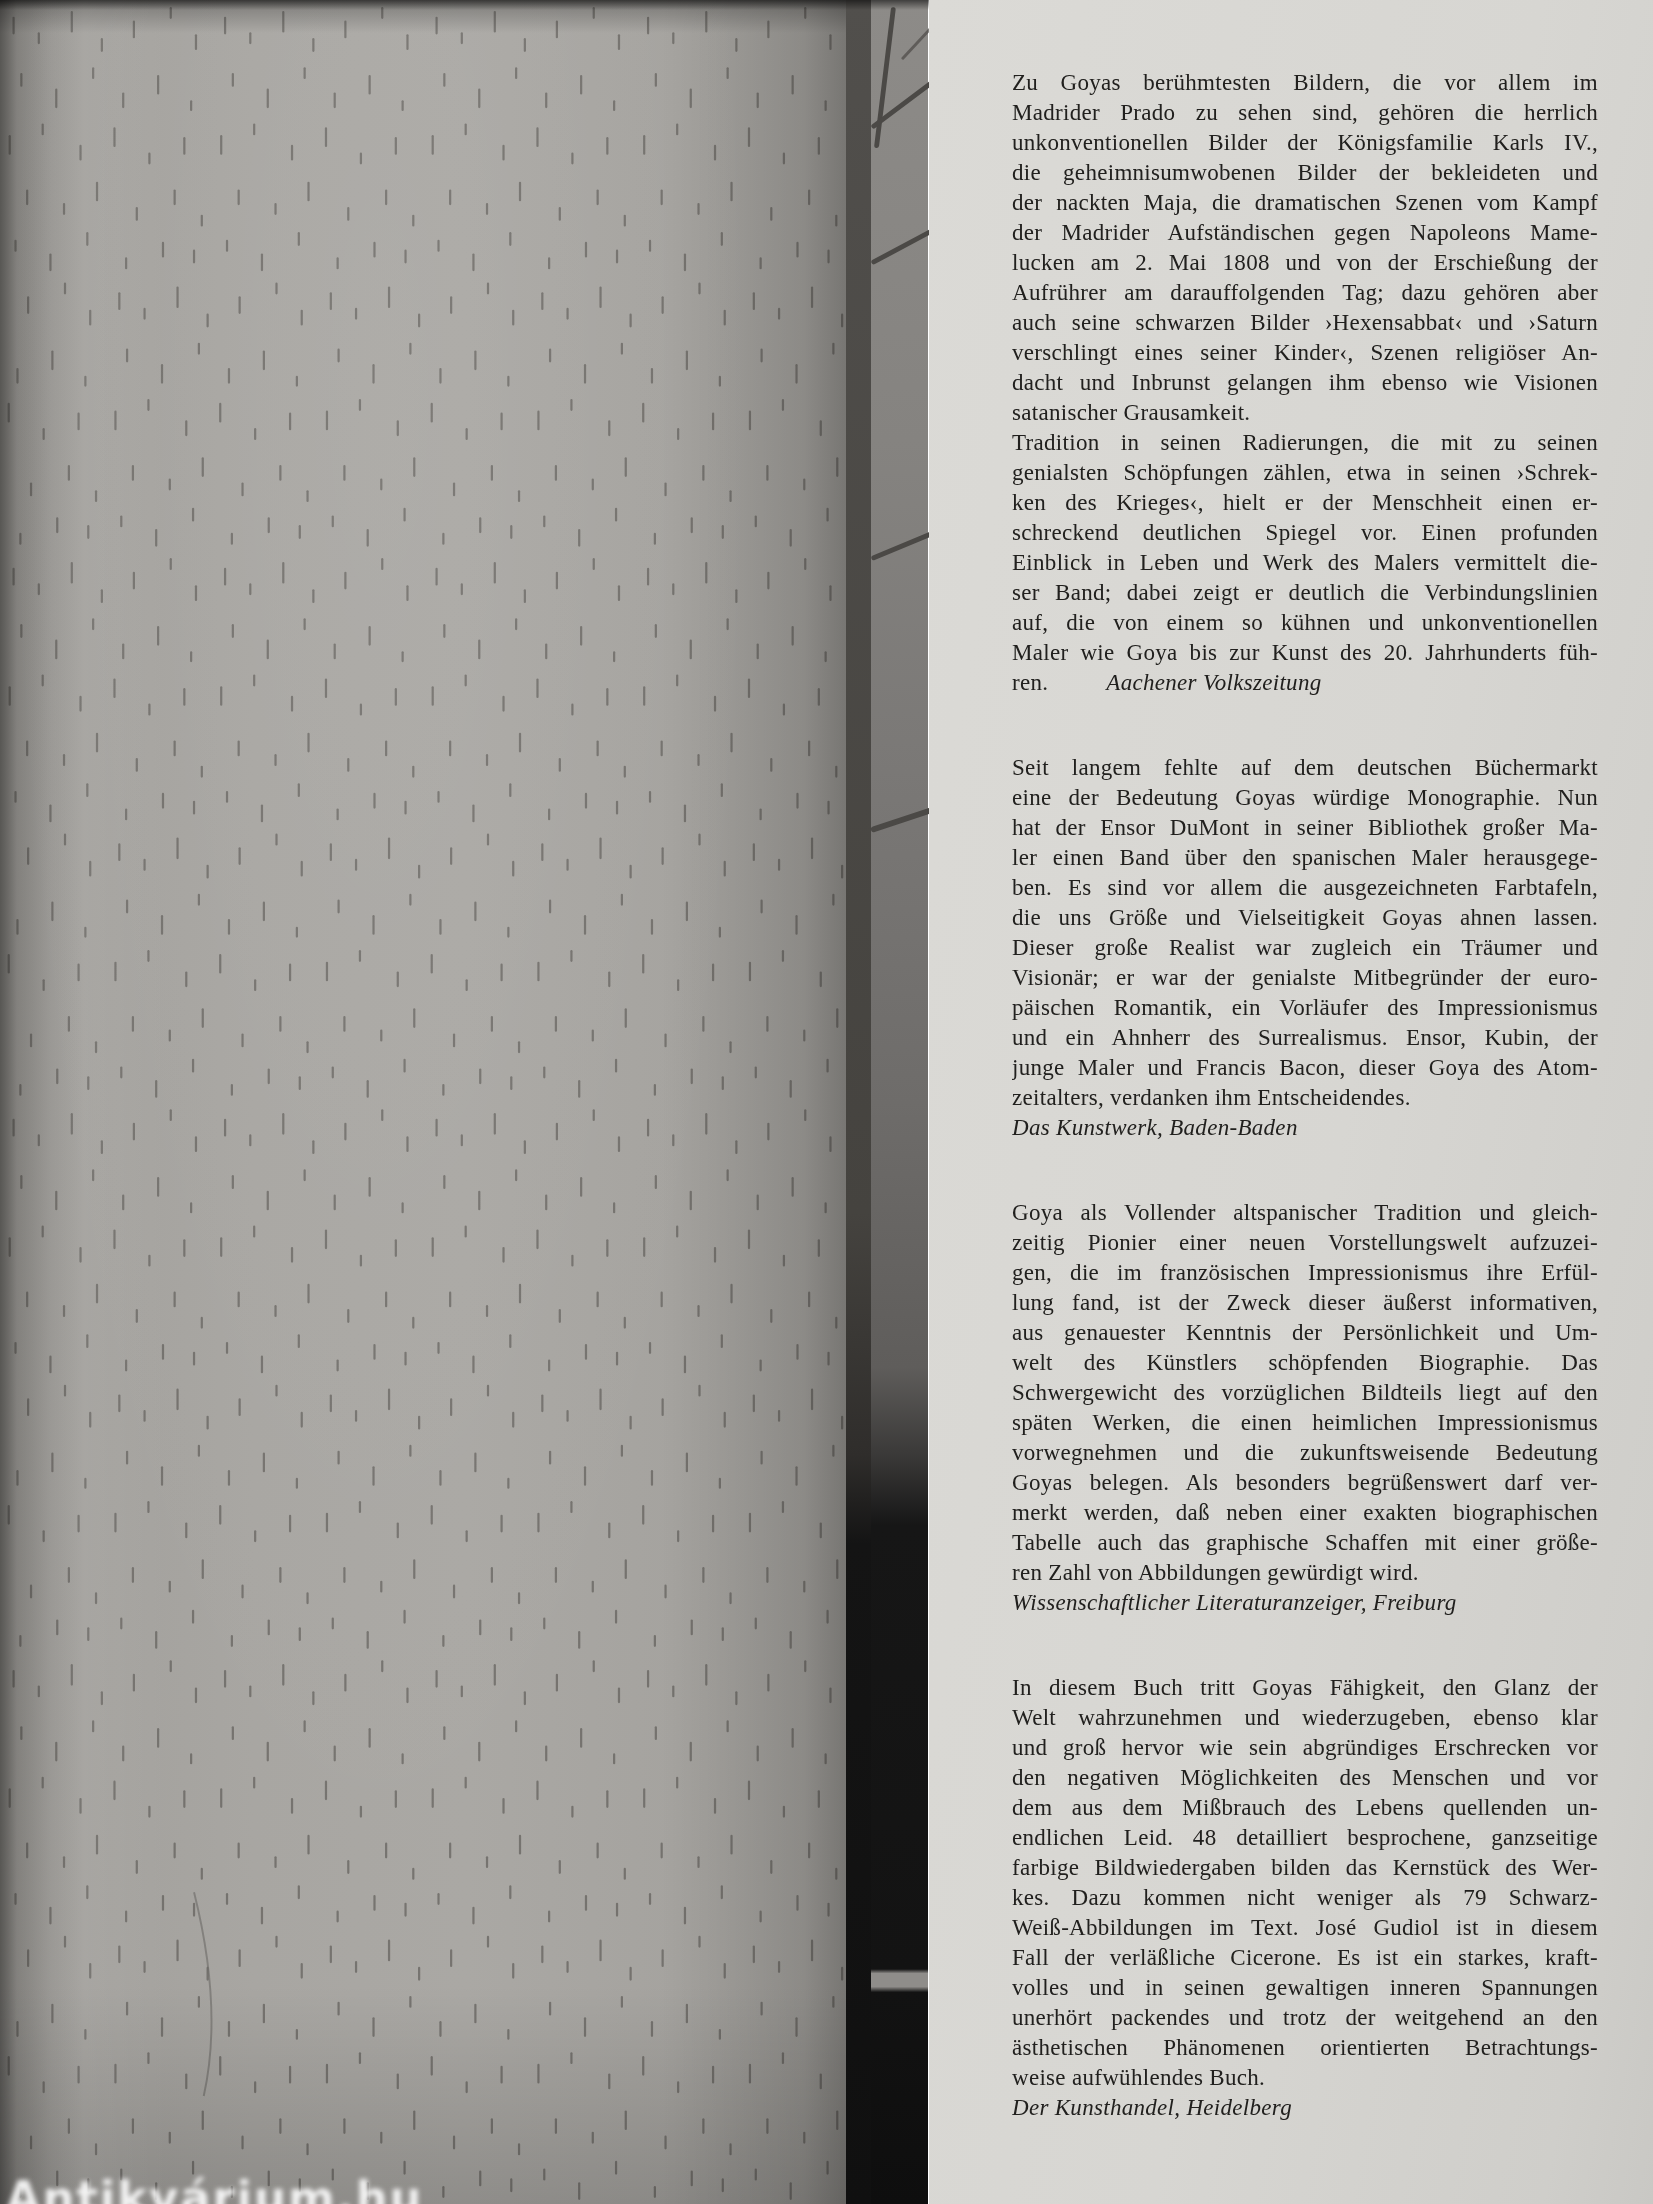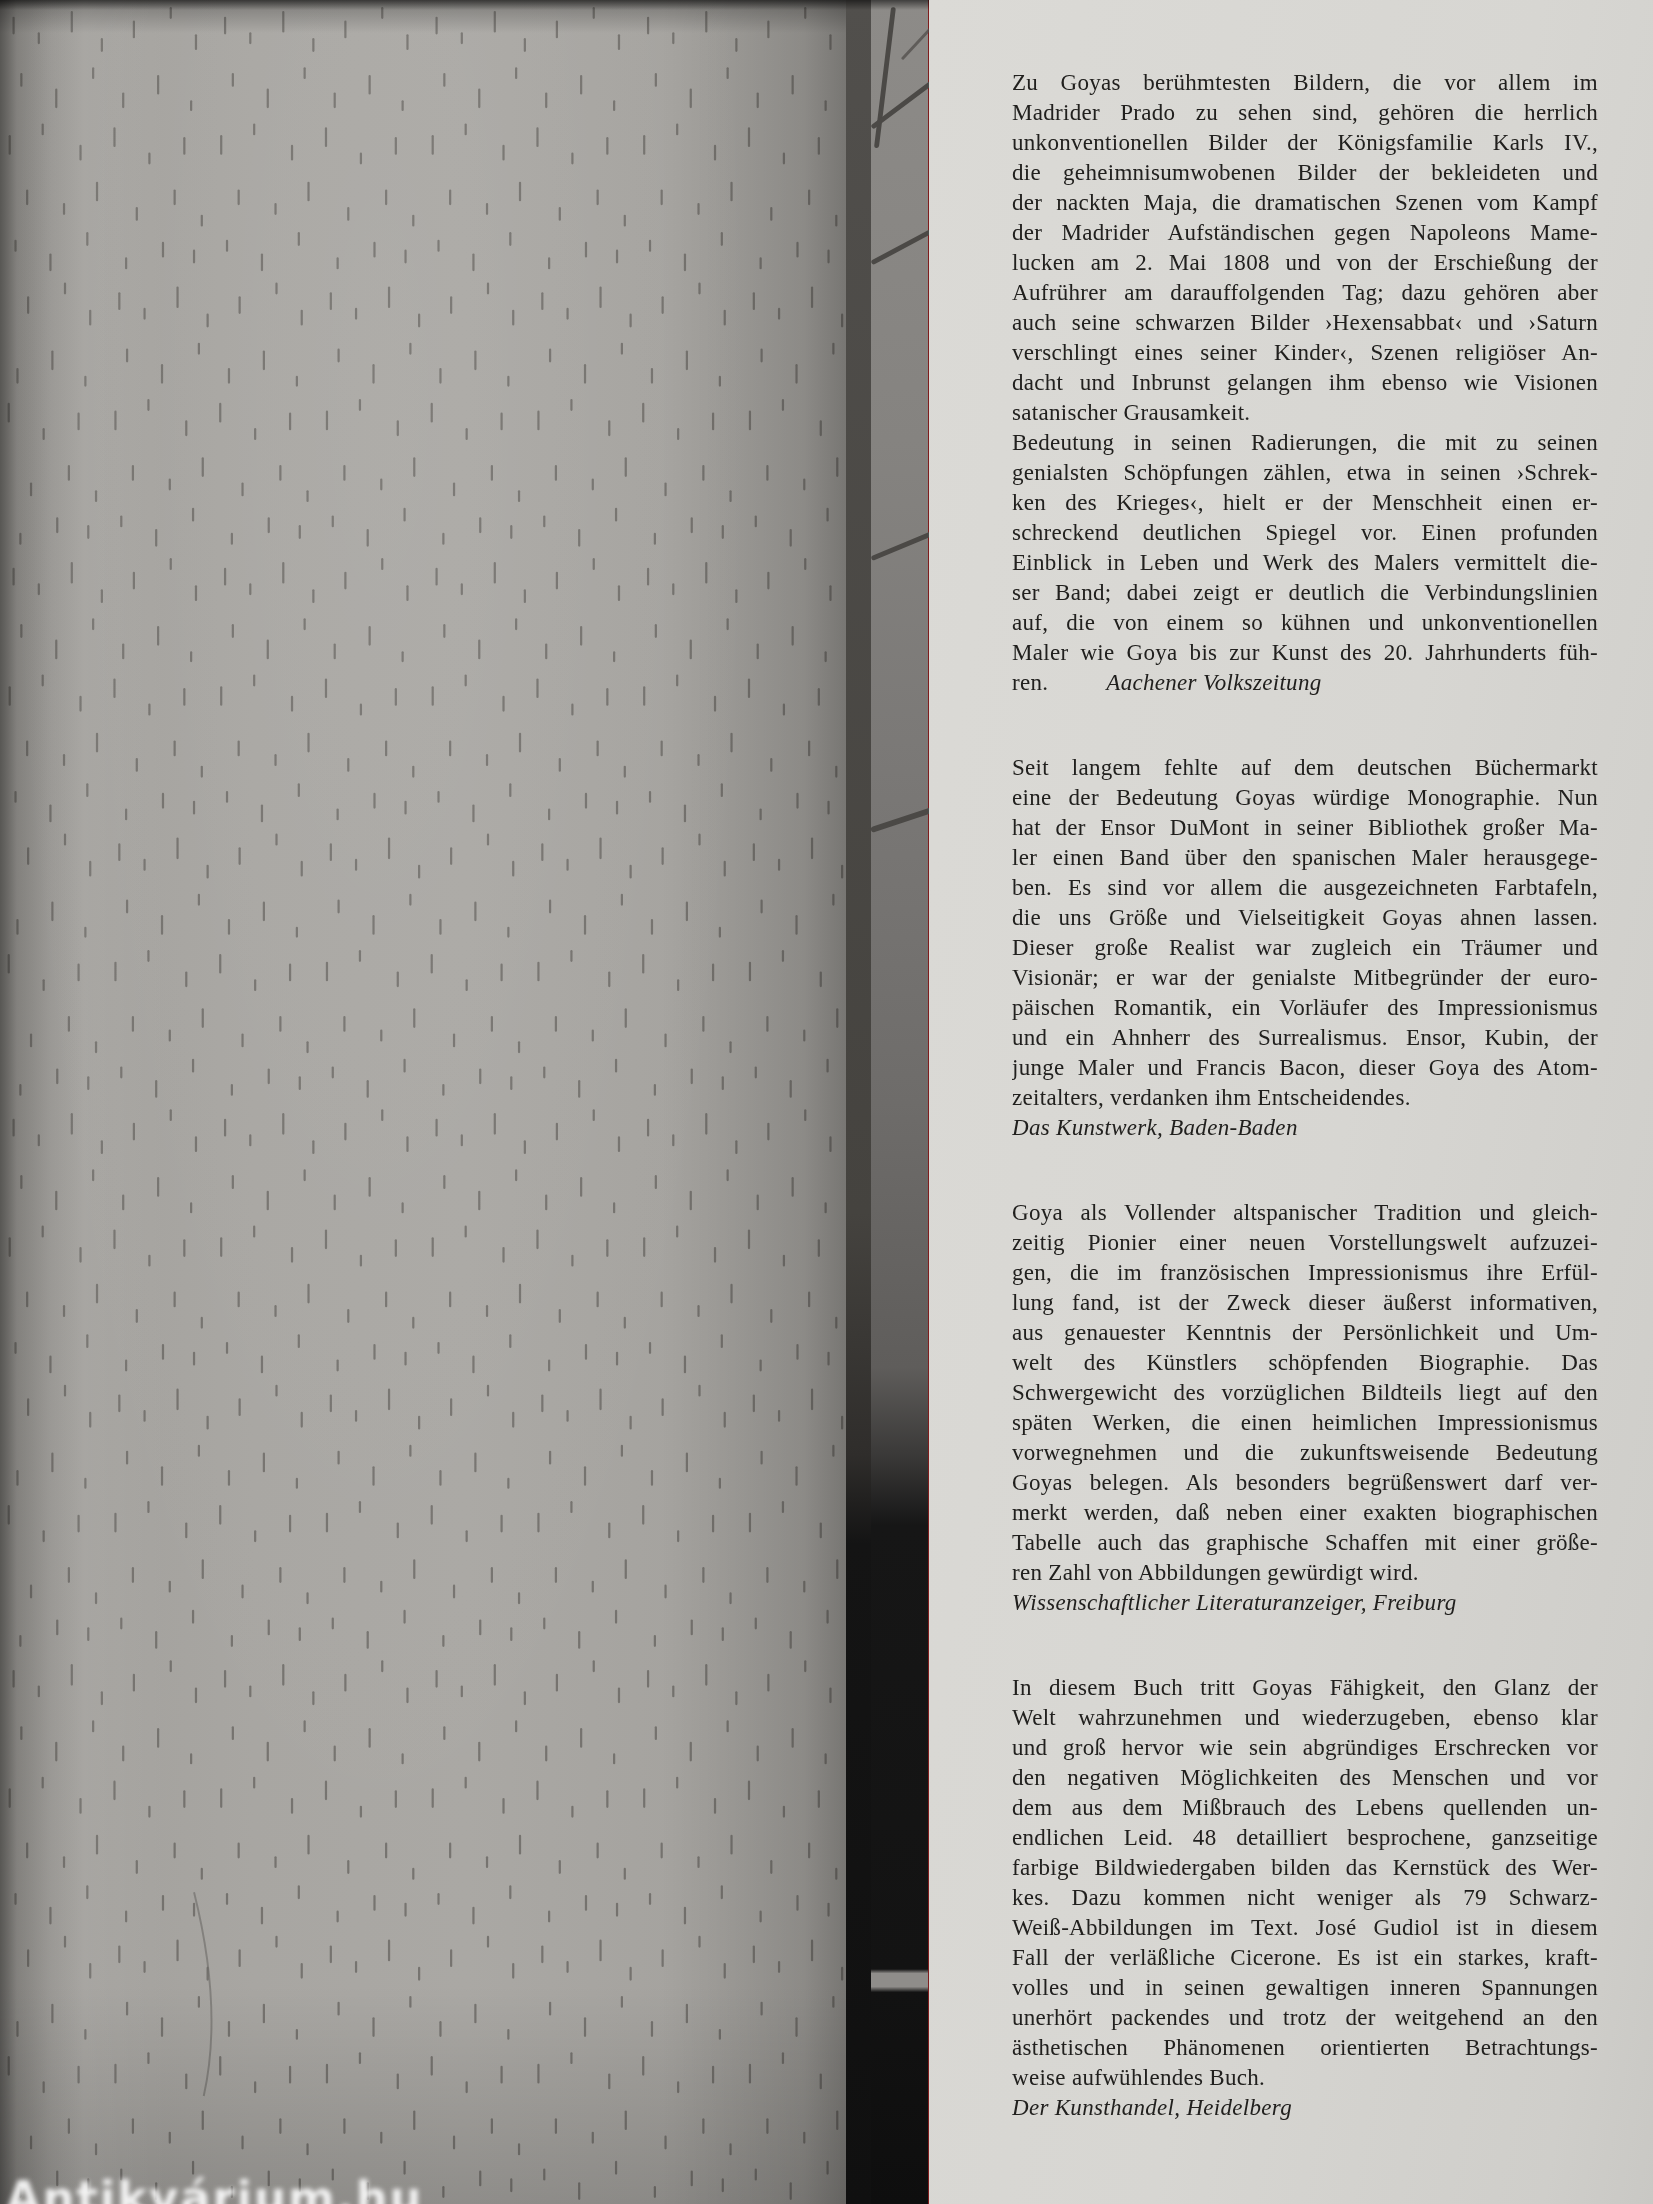--- a/index.html
+++ b/index.html
@@ -1,17 +1,17 @@
 <!DOCTYPE html>
 <html><head>
 <meta charset="utf-8">
 <title>Book jacket flap</title>
 <style>
   html,body{margin:0;padding:0;background:#111;}
-  .shot{position:relative;width:1654px;height:2205px;overflow:hidden;background:#7f1d1d;
+  .shot{position:relative;width:1654px;height:2205px;overflow:hidden;background:#ffffff;
         font-family:"Liberation Serif","DejaVu Serif",serif;}
   
   .cover{position:absolute;left:0;top:0;width:846px;height:2205px;
          background:linear-gradient(90deg,#8e8c88 0%,#a2a09c 6%,#a8a6a2 30%,#aaa8a4 55%,#a5a39f 80%,#999793 100%);}
   .tex{position:absolute;left:0;top:0;}
   .vignette{position:absolute;left:0;top:0;width:100%;height:100%;
      background:
        linear-gradient(90deg,rgba(0,0,0,.38) 0,rgba(0,0,0,.12) 2%,rgba(255,255,255,.05) 10%,rgba(0,0,0,0) 20%,rgba(0,0,0,0) 78%,rgba(0,0,0,.10) 95%,rgba(0,0,0,.22) 100%),
        linear-gradient(180deg,rgba(0,0,0,.28) 0,rgba(0,0,0,0) 1.5%,rgba(0,0,0,0) 90%,rgba(0,0,0,.16) 100%),
        radial-gradient(ellipse at 45% 18%,rgba(255,255,255,.06),rgba(0,0,0,0) 60%);}
@@ -148,21 +148,21 @@
           <div class="tline">unkonventionellen Bilder der Königsfamilie Karls IV.,</div>
           <div class="tline">die geheimnisumwobenen Bilder der bekleideten und</div>
           <div class="tline">der nackten Maja, die dramatischen Szenen vom Kampf</div>
           <div class="tline">der Madrider Aufständischen gegen Napoleons Mame-</div>
           <div class="tline">lucken am 2. Mai 1808 und von der Erschießung der</div>
           <div class="tline">Aufrührer am darauffolgenden Tag; dazu gehören aber</div>
           <div class="tline">auch seine schwarzen Bilder ›Hexensabbat‹ und ›Saturn</div>
           <div class="tline">verschlingt eines seiner Kinder‹, Szenen religiöser An-</div>
           <div class="tline">dacht und Inbrunst gelangen ihm ebenso wie Visionen</div>
           <div class="tline rag">satanischer Grausamkeit.</div>
-          <div class="tline">Bedeutung in seinen Radierungen, die mit zu seinen</div>
+          <div class="tline">Tradition in seinen Radierungen, die mit zu seinen</div>
           <div class="tline">genialsten Schöpfungen zählen, etwa in seinen ›Schrek-</div>
           <div class="tline">ken des Krieges‹, hielt er der Menschheit einen er-</div>
           <div class="tline">schreckend deutlichen Spiegel vor. Einen profunden</div>
           <div class="tline">Einblick in Leben und Werk des Malers vermittelt die-</div>
           <div class="tline">ser Band; dabei zeigt er deutlich die Verbindungslinien</div>
           <div class="tline">auf, die von einem so kühnen und unkonventionellen</div>
           <div class="tline">Maler wie Goya bis zur Kunst des 20. Jahrhunderts füh-</div>
           <div class="tline rag"><span>ren.</span><span class="attr-inline">Aachener Volkszeitung</span></div>
         </section>
       <section class="review">

